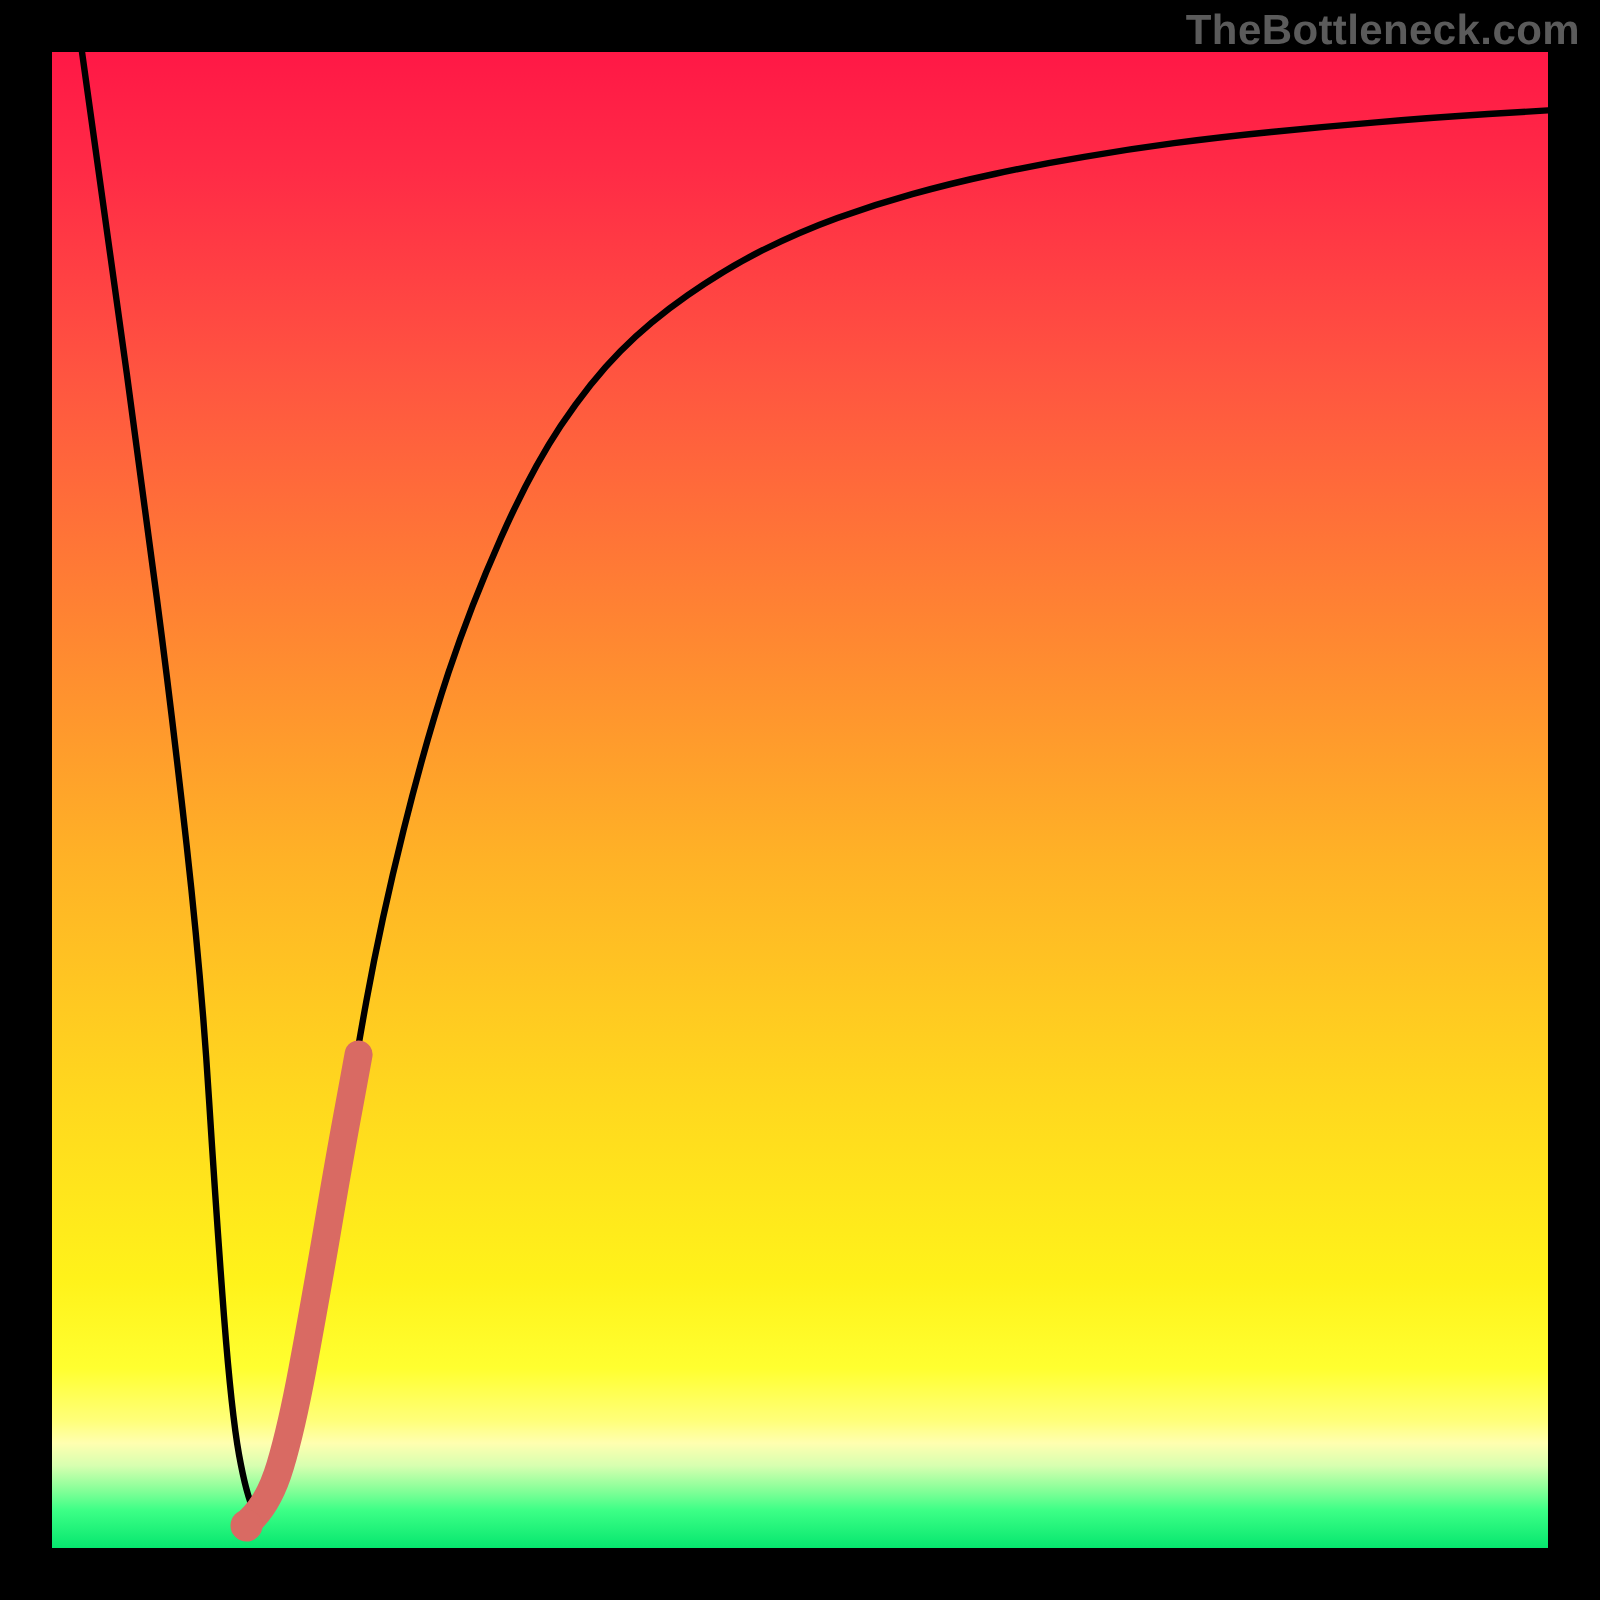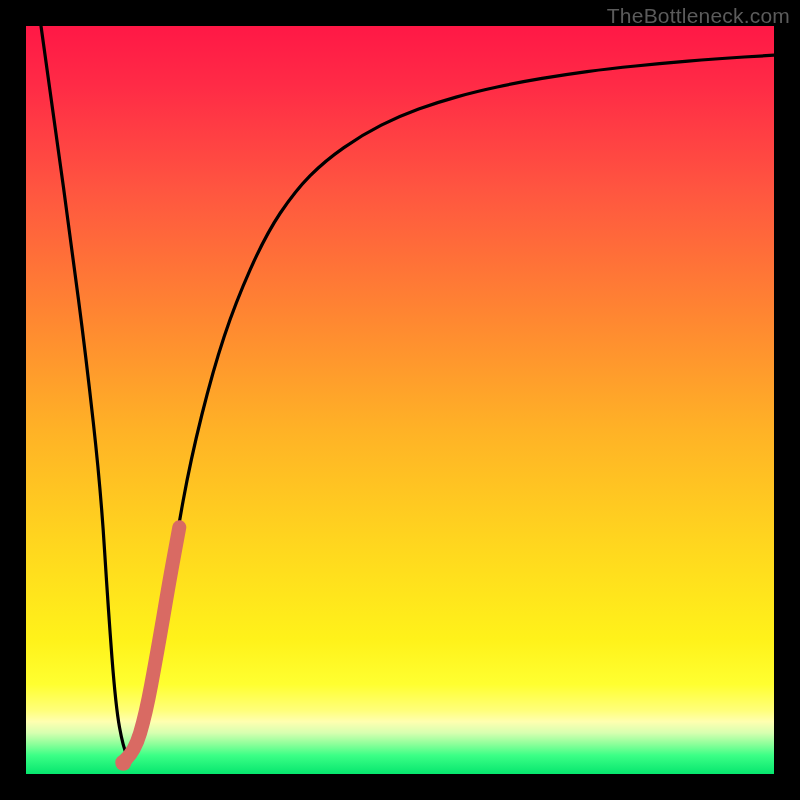--- a/index.html
+++ b/index.html
@@ -52,21 +52,21 @@
     width: 100%;
     height: 100%;
   }
   .watermark {
     position: absolute;
     top: 4px;
     right: 10px;
     color: #5b5b5b;
     font-size: 21px;
     letter-spacing: 0.2px;
-    font-weight: 400;
+    font-weight: 700;
   }
 </style>
 </head>
 <body>
 <div class="frame">
 
   <div class="plot">
     <div class="gradient"></div>
 
     <svg class="curve" viewBox="0 0 748 748" preserveAspectRatio="none">

